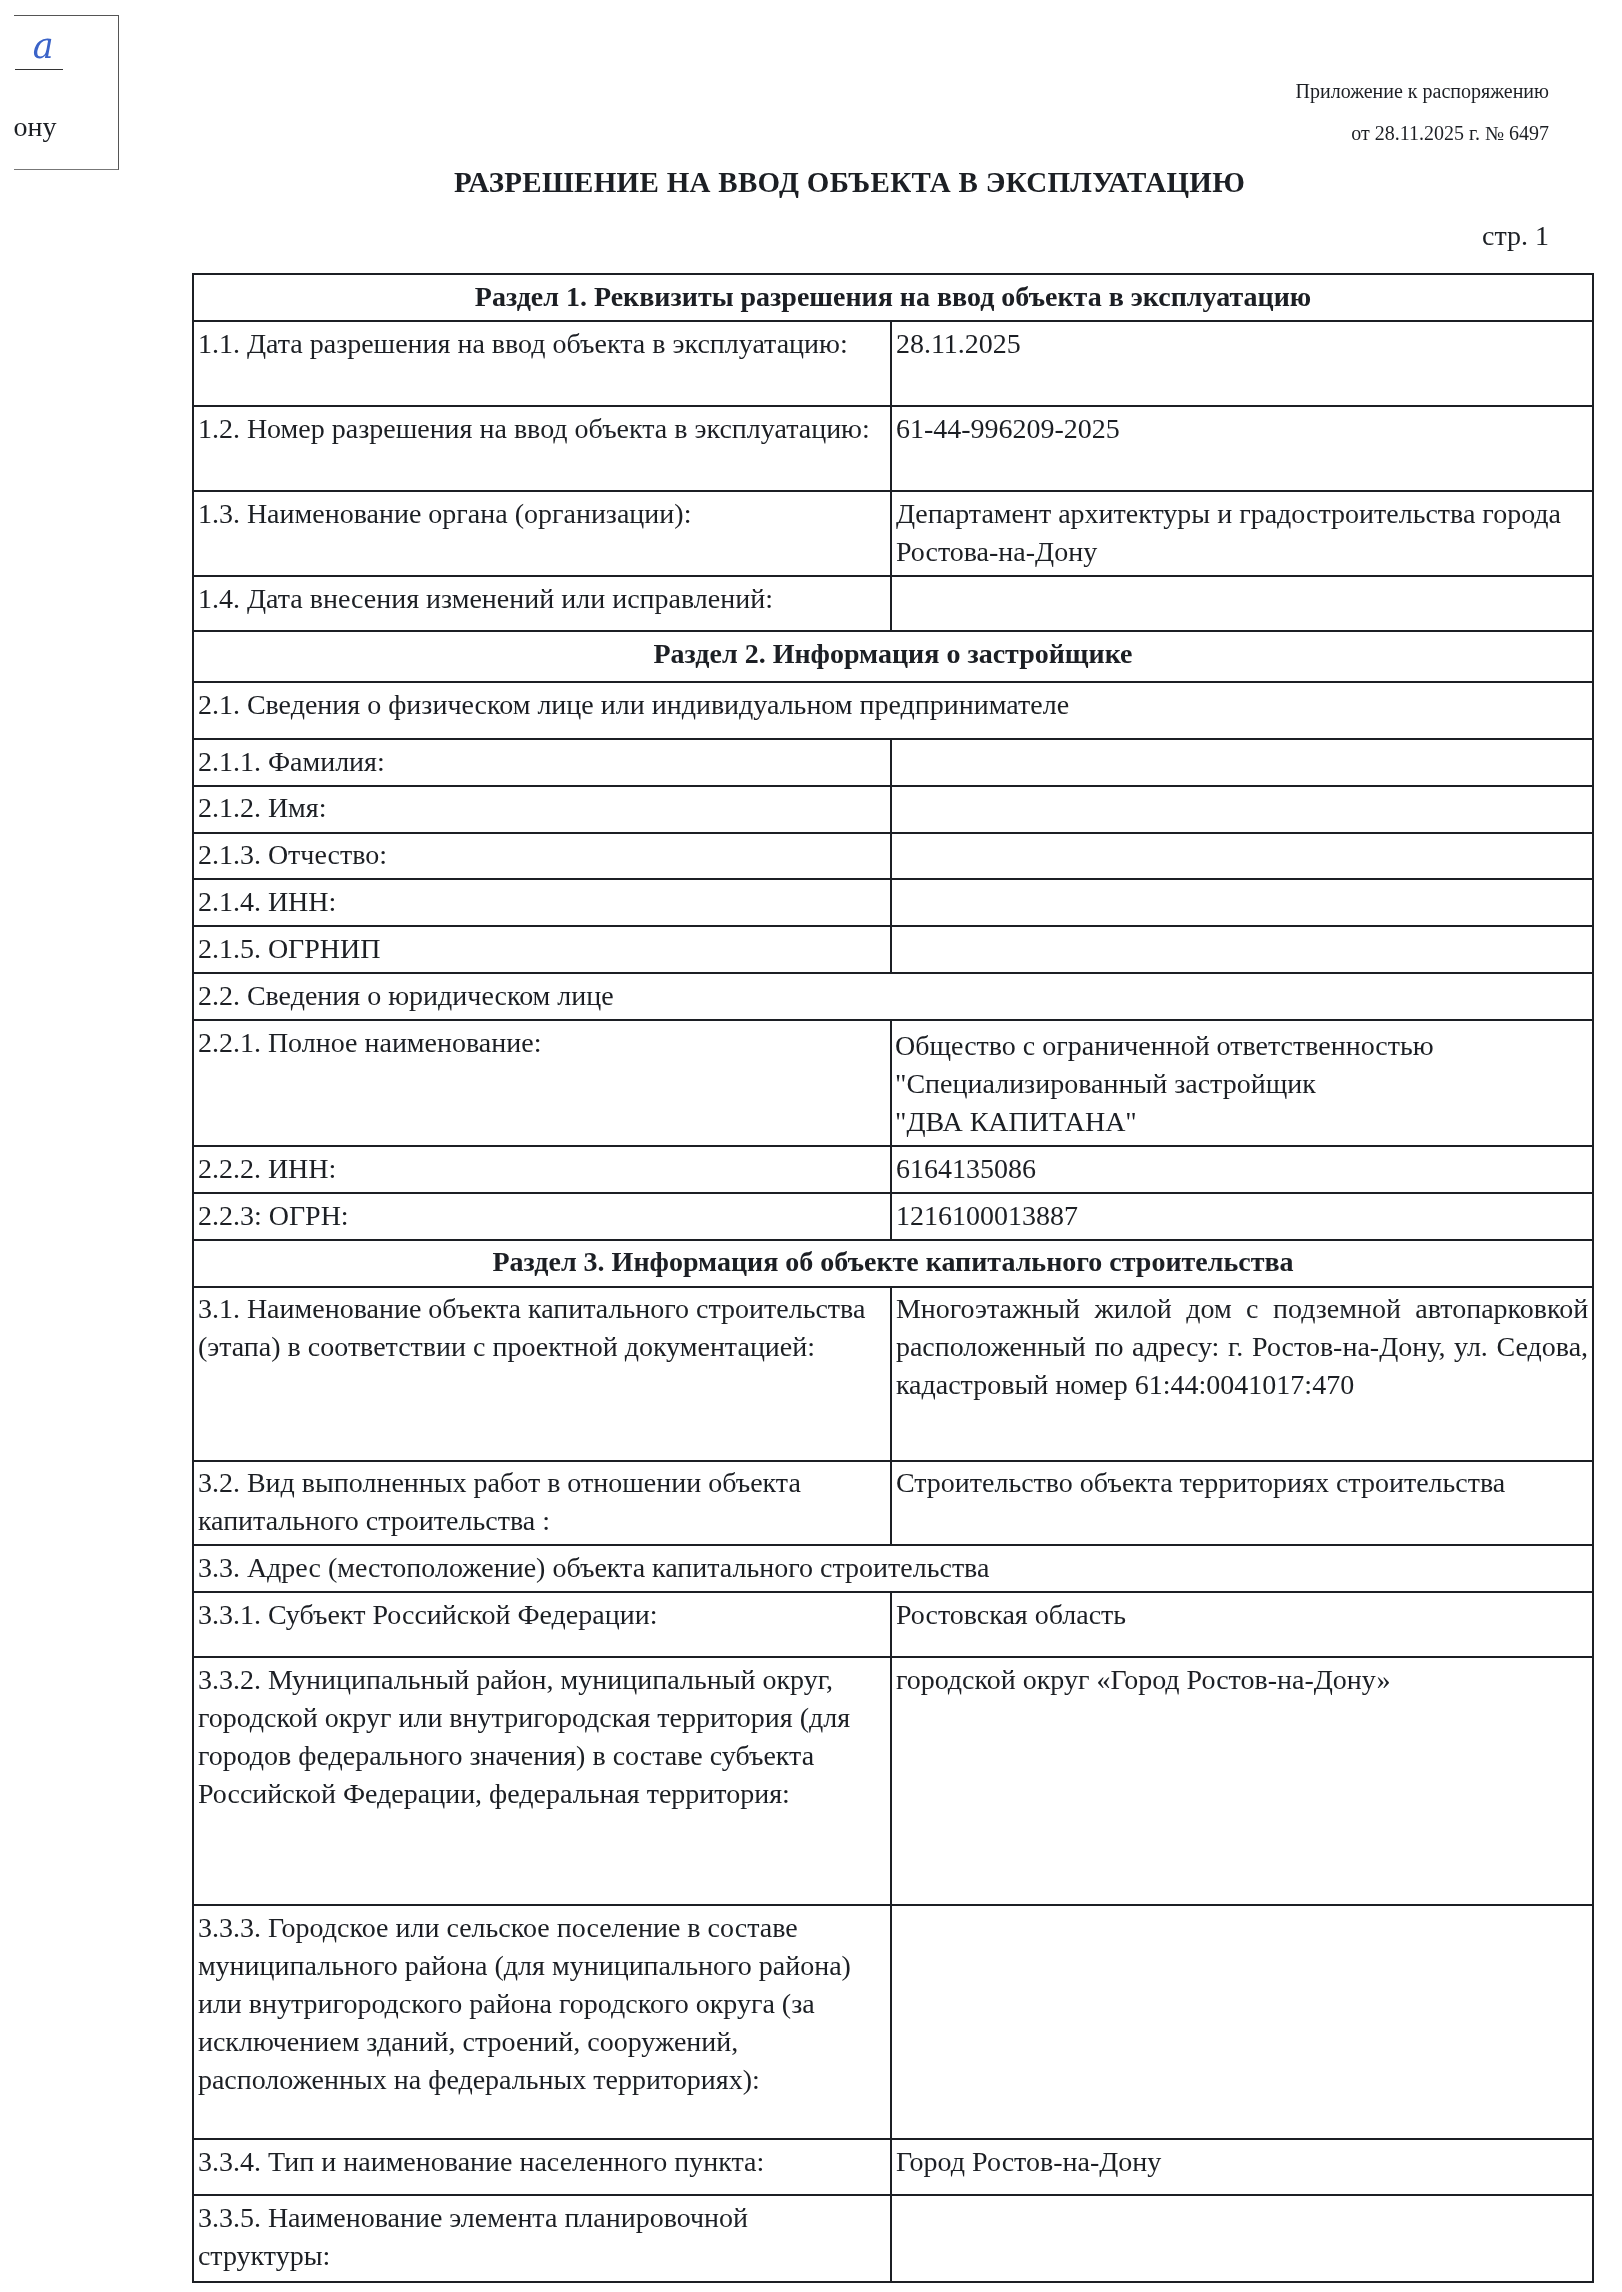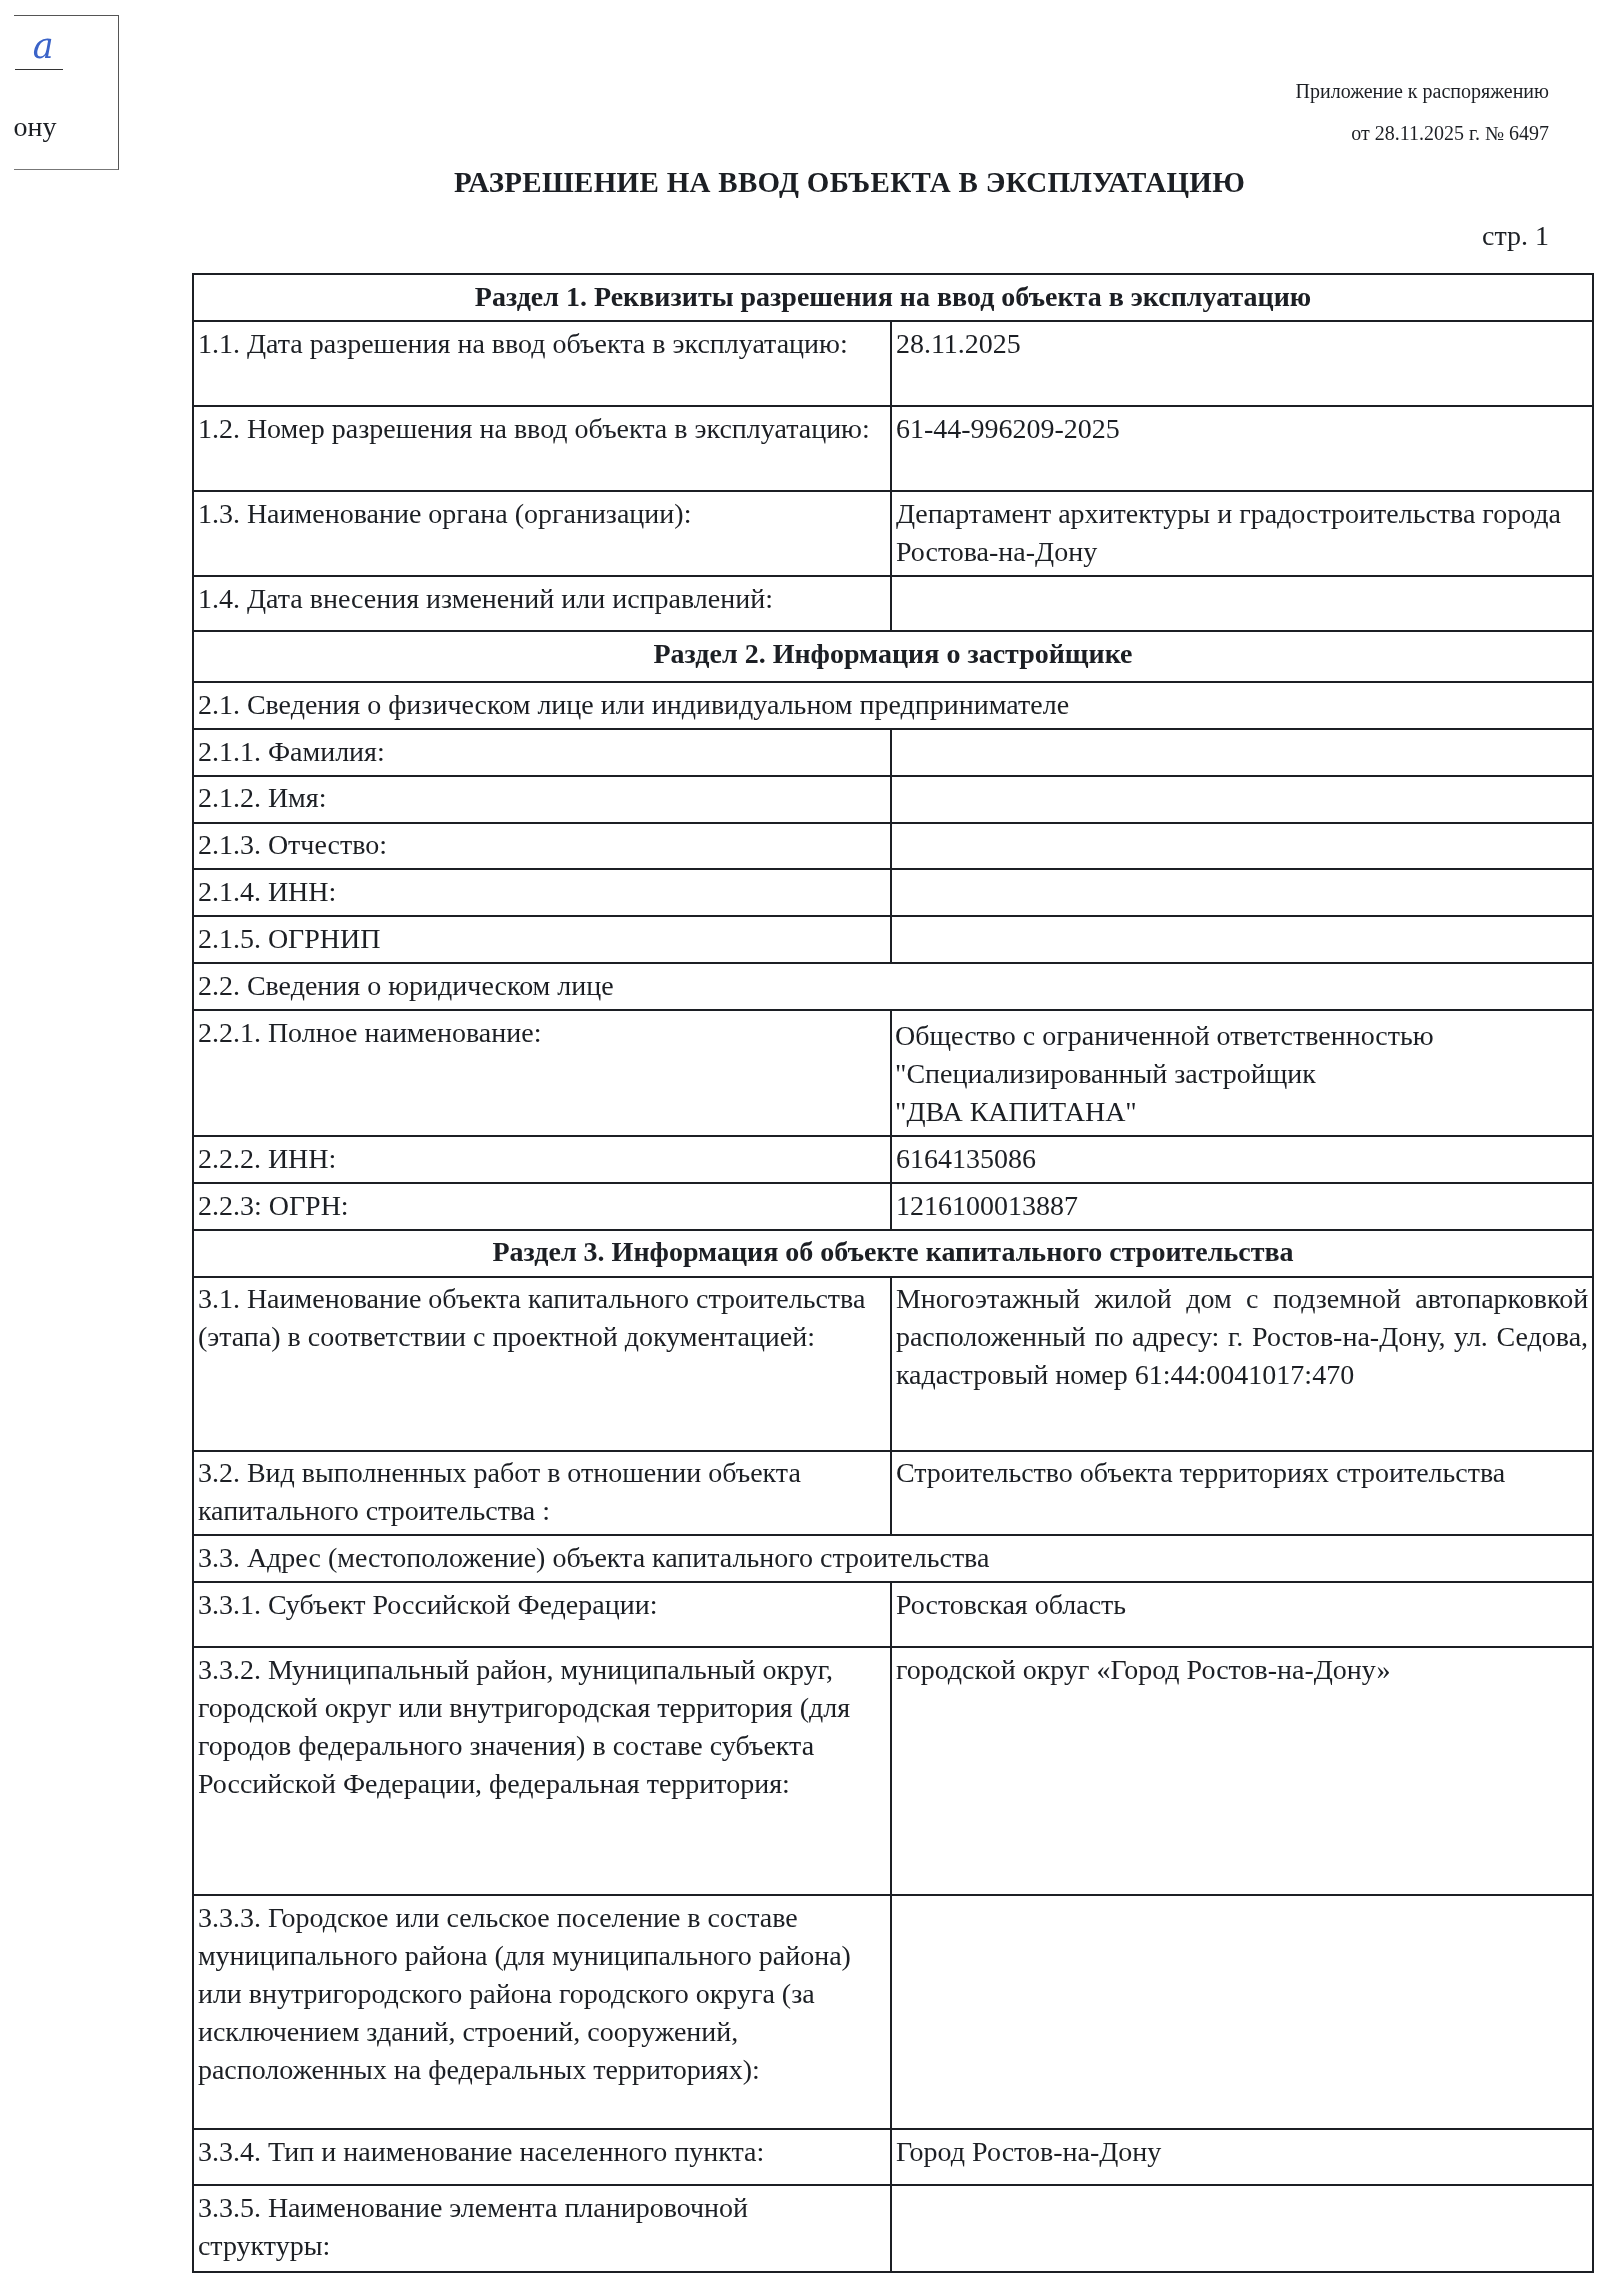--- a/index.html
+++ b/index.html
@@ -66,21 +66,21 @@
     <td>Департамент архитектуры и градостроительства города Ростова-на-Дону</td>
   </tr>
   <tr style="height:55px">
     <td>1.4. Дата внесения изменений или исправлений:</td>
     <td></td>
   </tr>
 
   <tr style="height:51px">
     <td colspan="2" class="section">Раздел 2. Информация о застройщике</td>
   </tr>
-  <tr style="height:47px">
+  <tr style="height:57px">
     <td colspan="2">2.1. Сведения о физическом лице или индивидуальном предпринимателе</td>
   </tr>
   <tr style="height:46px">
     <td>2.1.1. Фамилия:</td>
     <td></td>
   </tr>
   <tr style="height:47px">
     <td>2.1.2. Имя:</td>
     <td></td>
   </tr>

